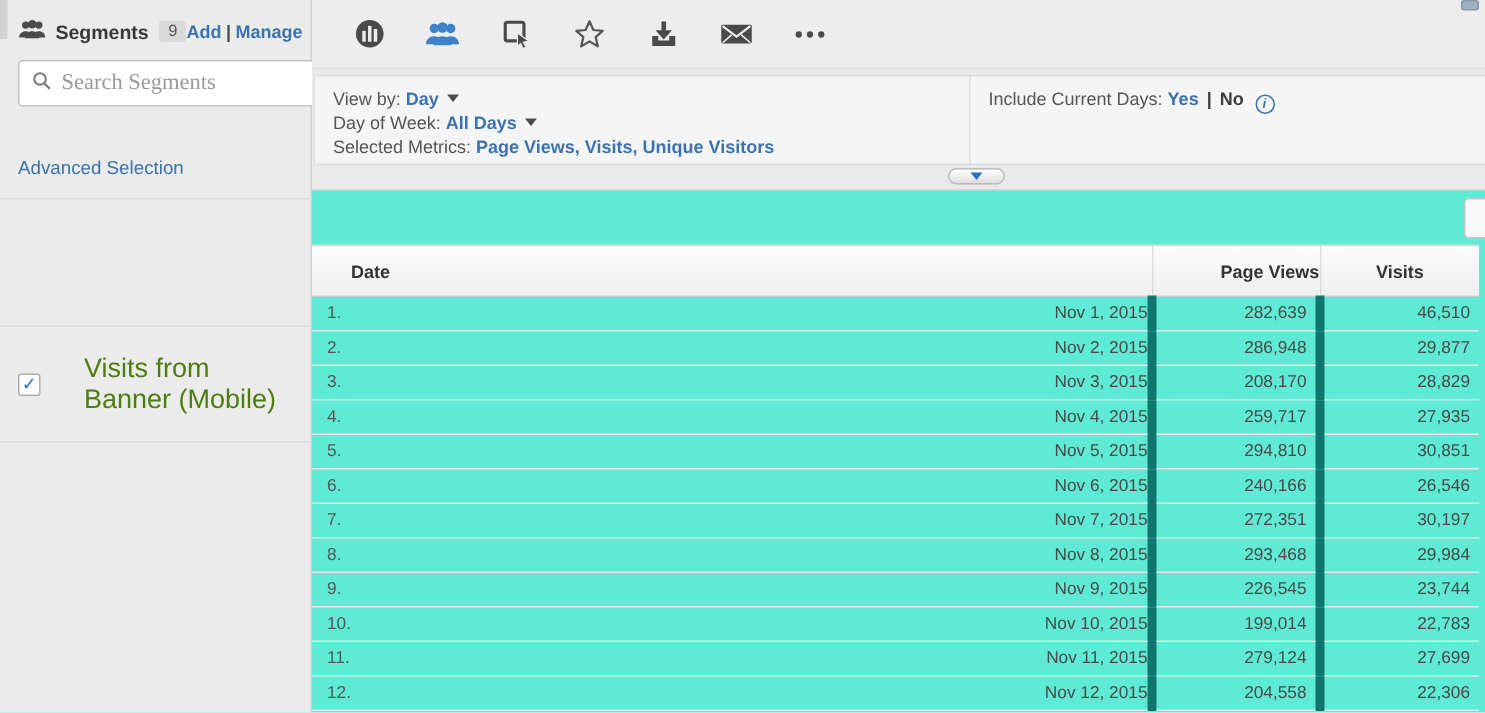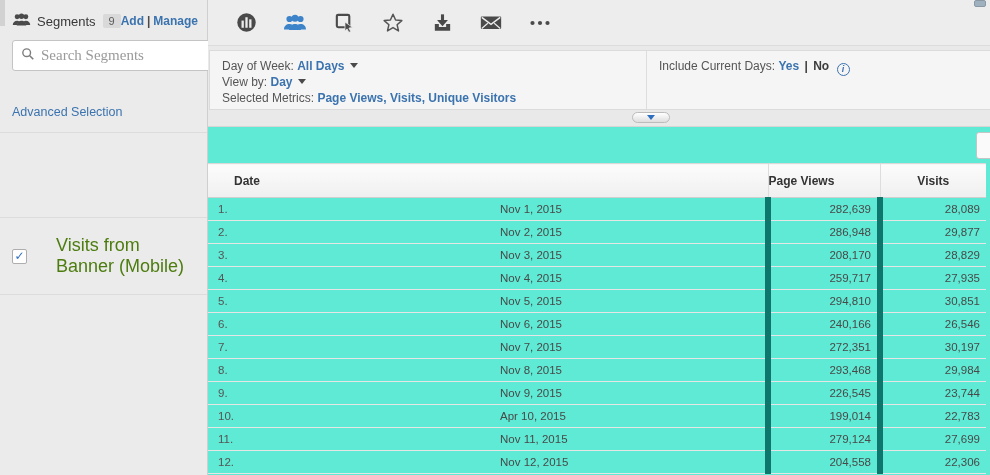--- a/index.html
+++ b/index.html
@@ -11,21 +11,21 @@
   }
   *{box-sizing:border-box;margin:0;padding:0;}
   html,body{width:990px;height:475px;overflow:hidden;}
   body{font-family:"Liberation Sans","DejaVu Sans",sans-serif;font-size:12px;color:#4a4a4a;background:#fff;}
   .app{display:flex;width:990px;height:475px;}
 
   
   .sidebar{width:208px;flex-shrink:0;background:var(--sidebar-bg);border-right:1px solid #cfcfcf;position:relative;}
   .panel-edge{position:absolute;left:0;top:0;width:5px;height:26px;background:#d2d2d2;}
   .sb-header{display:flex;align-items:center;padding:11px 10px 0 12px;}
-  .sb-title{font-weight:normal;font-size:13px;color:#383838;margin-left:6px;}
+  .sb-title{font-weight:bold;font-size:13px;color:#383838;margin-left:6px;}
   .sb-badge{background:#d9d9d9;color:#5a5a5a;border-radius:2px;font-size:11px;padding:1px 6px;margin-left:7px;}
   .sb-links{margin-left:auto;font-size:12px;font-weight:bold;white-space:nowrap;}
   .sb-links a{color:var(--link-blue);text-decoration:none;cursor:pointer;}
   .sb-links .sep{color:#4a4a4a;margin:0 3px;}
   .search-row{display:flex;align-items:center;margin:9px 8px 0 12px;gap:9px;}
   .search-box{flex:1;height:31px;background:#fff;border:1px solid #c4c4c4;border-radius:3px;display:flex;align-items:center;padding:0 8px;gap:6px;}
   .search-box input{border:none;outline:none;flex:1;min-width:0;font-size:15px;color:#444;background:transparent;font-family:Liberation Serif, serif;}
   .search-box input::placeholder{color:#9a9a9a;}
   .sort-btn{cursor:pointer;display:flex;align-items:center;}
   .sb-advanced{margin:34px 12px 0;padding-bottom:13px;}
@@ -56,26 +56,26 @@
   .collapse-band{height:17px;background:#e9e9e9;border-bottom:1px solid #d6d6d6;position:relative;flex-shrink:0;}
   .collapse-pill{position:absolute;left:424px;top:2px;width:38px;height:11px;border:1px solid #bcbcbc;border-radius:7px;background:linear-gradient(#ffffff,#dedede);display:flex;align-items:center;justify-content:center;cursor:pointer;}
   .pill-arrow{width:0;height:0;border-left:4px solid transparent;border-right:4px solid transparent;border-top:5px solid var(--check-blue);}
 
   
   .table-area{flex:1;background:#5eead4;position:relative;overflow:hidden;}
   .cutoff-btn{position:absolute;right:-10px;top:5px;width:24px;height:27px;background:#fafafa;border:1px solid #c5c5c5;border-radius:3px;cursor:pointer;}
   table{border-collapse:collapse;width:778px;margin-top:36px;table-layout:fixed;}
   thead th{height:34px;background:linear-gradient(#fcfcfc,#efefef);border-top:1px solid #d9d9d9;border-bottom:1px solid #cfcfcf;font-size:12px;font-weight:bold;color:#333;cursor:pointer;}
   th.col-date{text-align:left;padding-left:26px;width:560px;}
-  th.col-num{width:112px;border-left:1px solid #ddd;text-align:left;}
+  th.col-num{width:112px;border-left:1px solid #ddd;text-align:right;}
   th.col-num2{width:106px;border-left:1px solid #ddd;text-align:center;}
   tbody tr{height:23px;border-bottom:1px solid #e6e6e6;cursor:default;}
   tbody td{font-size:11.5px;color:#494949;white-space:nowrap;overflow:visible;}
   td.rank{width:26px;padding-left:10px;color:#555;}
-  td.date{padding-left:12px;}
+  td.date{padding-left:12px;text-align:right;}
   td.num{text-align:right;padding-right:6px;border-left:6px solid #0f766e;}
 </style>
 </head>
 <body>
 
 <div class="app">
 
   <aside class="sidebar">
     <div class="panel-edge"></div>
 
@@ -186,26 +186,26 @@
             <circle cx="12" cy="12" r="2.1"></circle>
             <circle cx="19.5" cy="12" r="2.1"></circle>
         </svg>
       </span>
     </div>
 
     <div class="options-zone">
       <div class="options-panel">
         <div class="opt-col-left">
           <div class="opt-line">
+            <span class="opt-label">View by:</span>
+            <a class="opt-link">Day</a><span class="caret"></span>
+          </div>
+          <div class="opt-line">
             <span class="opt-label">Day of Week:</span>
             <a class="opt-link">All Days</a><span class="caret"></span>
-          </div>
-          <div class="opt-line">
-            <span class="opt-label">View by:</span>
-            <a class="opt-link">Day</a><span class="caret"></span>
           </div>
           <div class="opt-line">
             <span class="opt-label">Selected Metrics:</span>
             <a class="opt-link">Page Views, Visits, Unique Visitors</a>
           </div>
         </div>
         <div class="opt-col-right">
           <div class="opt-line">
             <span class="opt-label">Include Current Days:</span>
             <a class="opt-link">Yes</a>
@@ -231,21 +231,21 @@
             <th class="col-num">Page Views</th>
             <th class="col-num2">Visits</th>
           </tr>
         </thead>
         <tbody>
 
             <tr>
               <td class="rank">1.</td>
               <td class="date">Nov 1, 2015</td>
               <td class="num">282,639</td>
-              <td class="num">28,089</td>
+              <td class="num">46,510</td>
             </tr>
 
             <tr>
               <td class="rank">2.</td>
               <td class="date">Nov 2, 2015</td>
               <td class="num">286,948</td>
               <td class="num">29,877</td>
             </tr>
 
             <tr>
@@ -292,21 +292,21 @@
 
             <tr>
               <td class="rank">9.</td>
               <td class="date">Nov 9, 2015</td>
               <td class="num">226,545</td>
               <td class="num">23,744</td>
             </tr>
 
             <tr>
               <td class="rank">10.</td>
-              <td class="date">Apr 10, 2015</td>
+              <td class="date">Nov 10, 2015</td>
               <td class="num">199,014</td>
               <td class="num">22,783</td>
             </tr>
 
             <tr>
               <td class="rank">11.</td>
               <td class="date">Nov 11, 2015</td>
               <td class="num">279,124</td>
               <td class="num">27,699</td>
             </tr>

